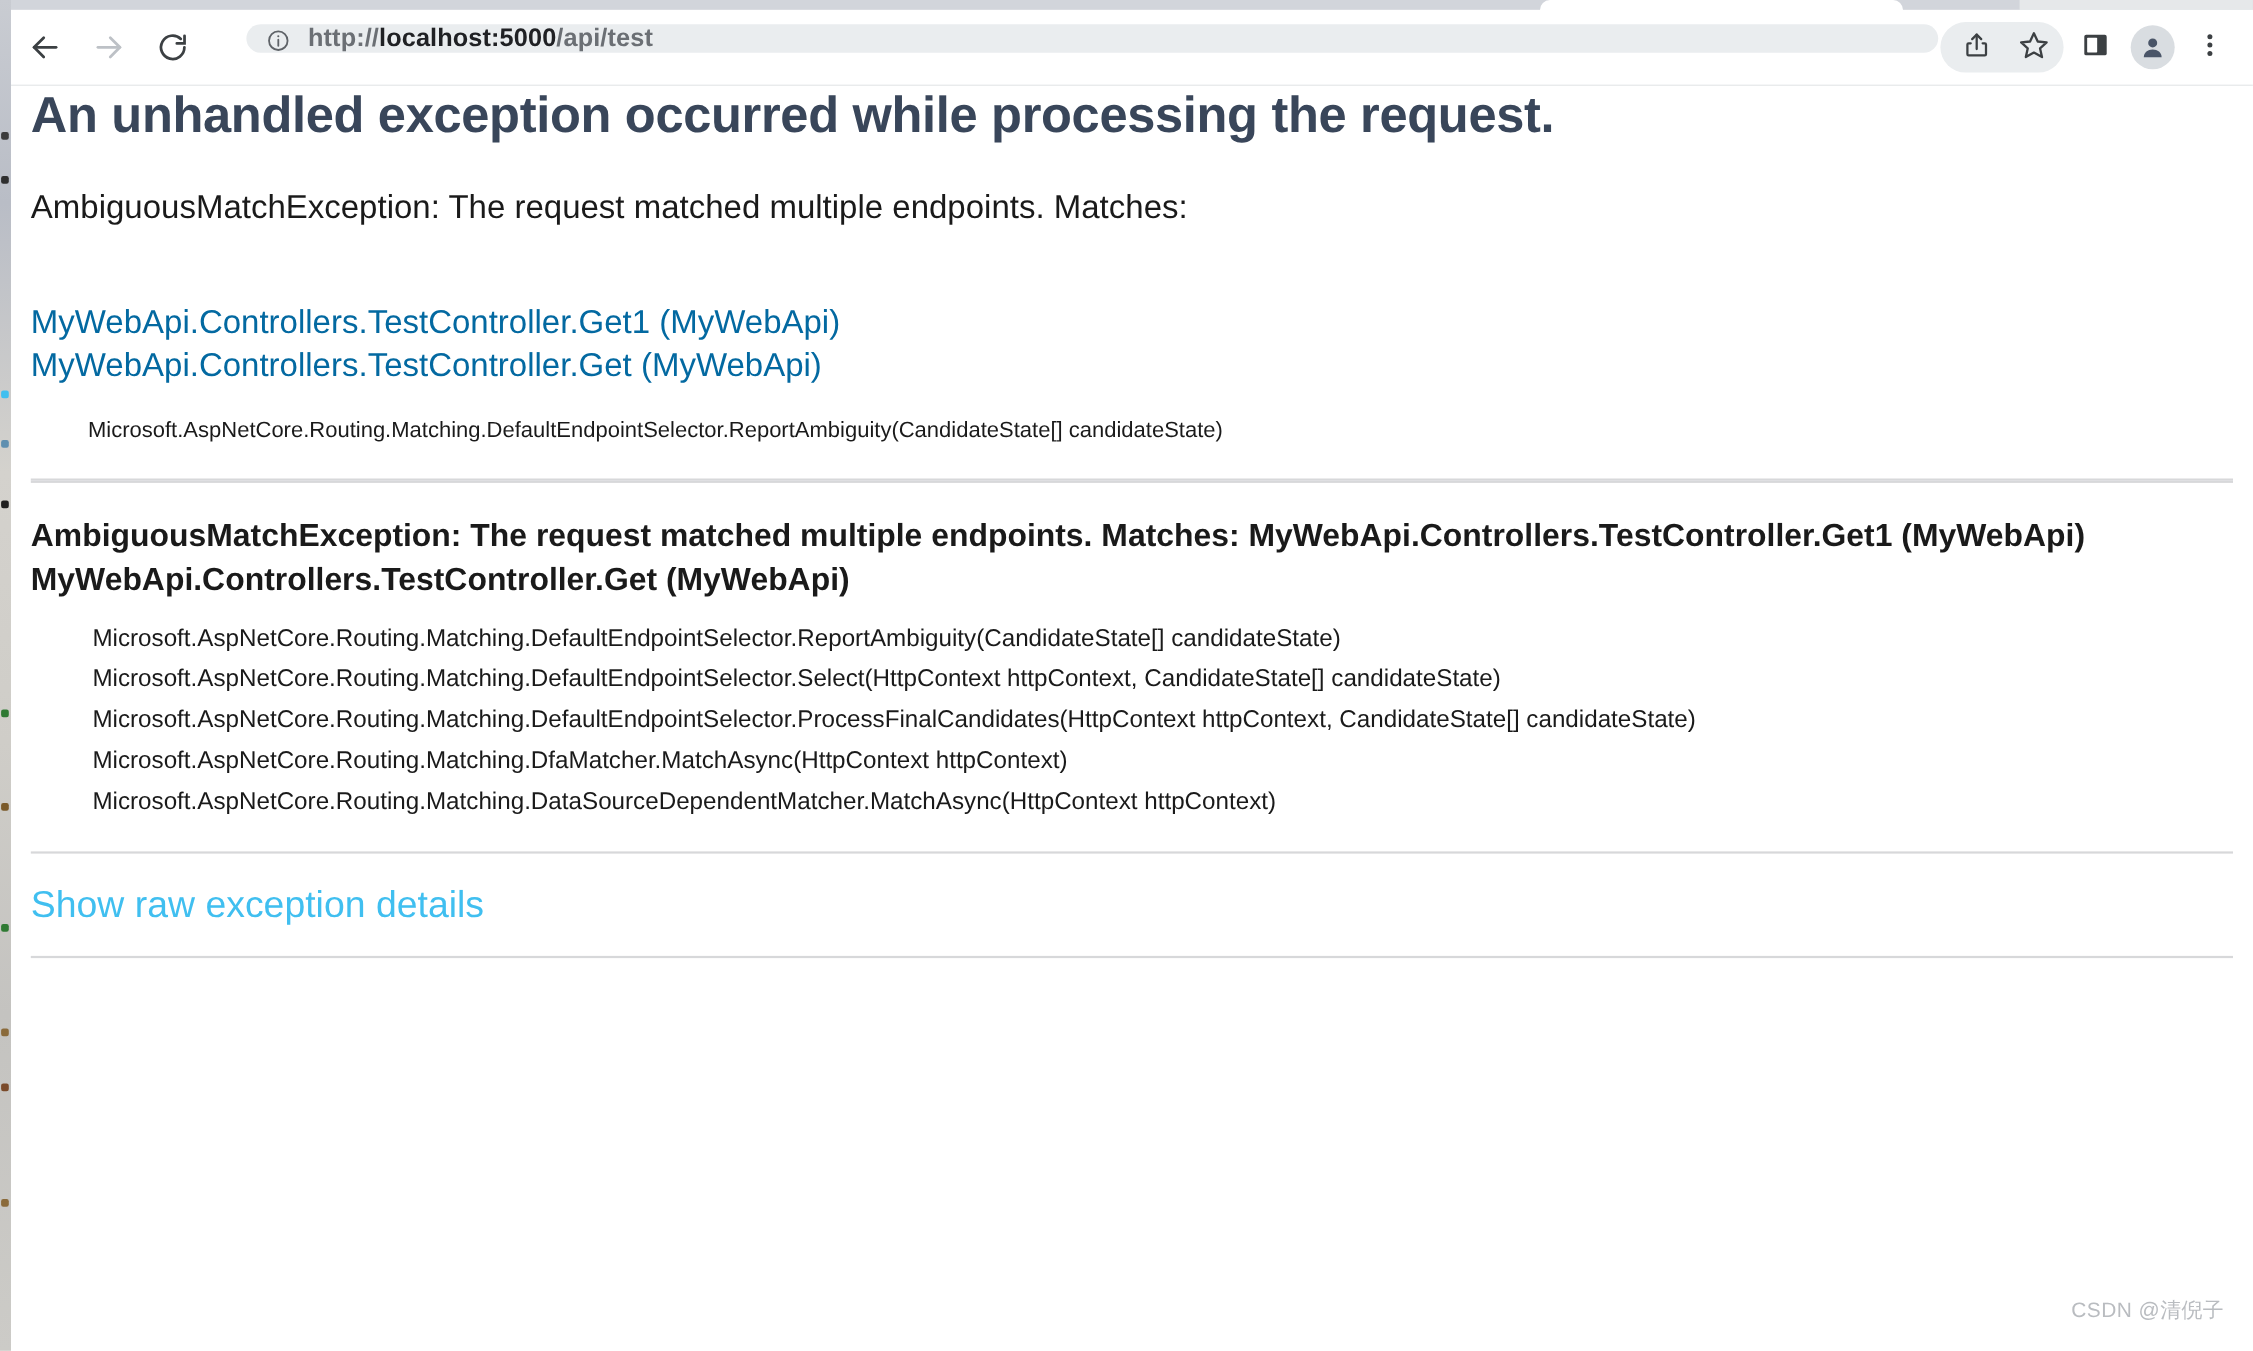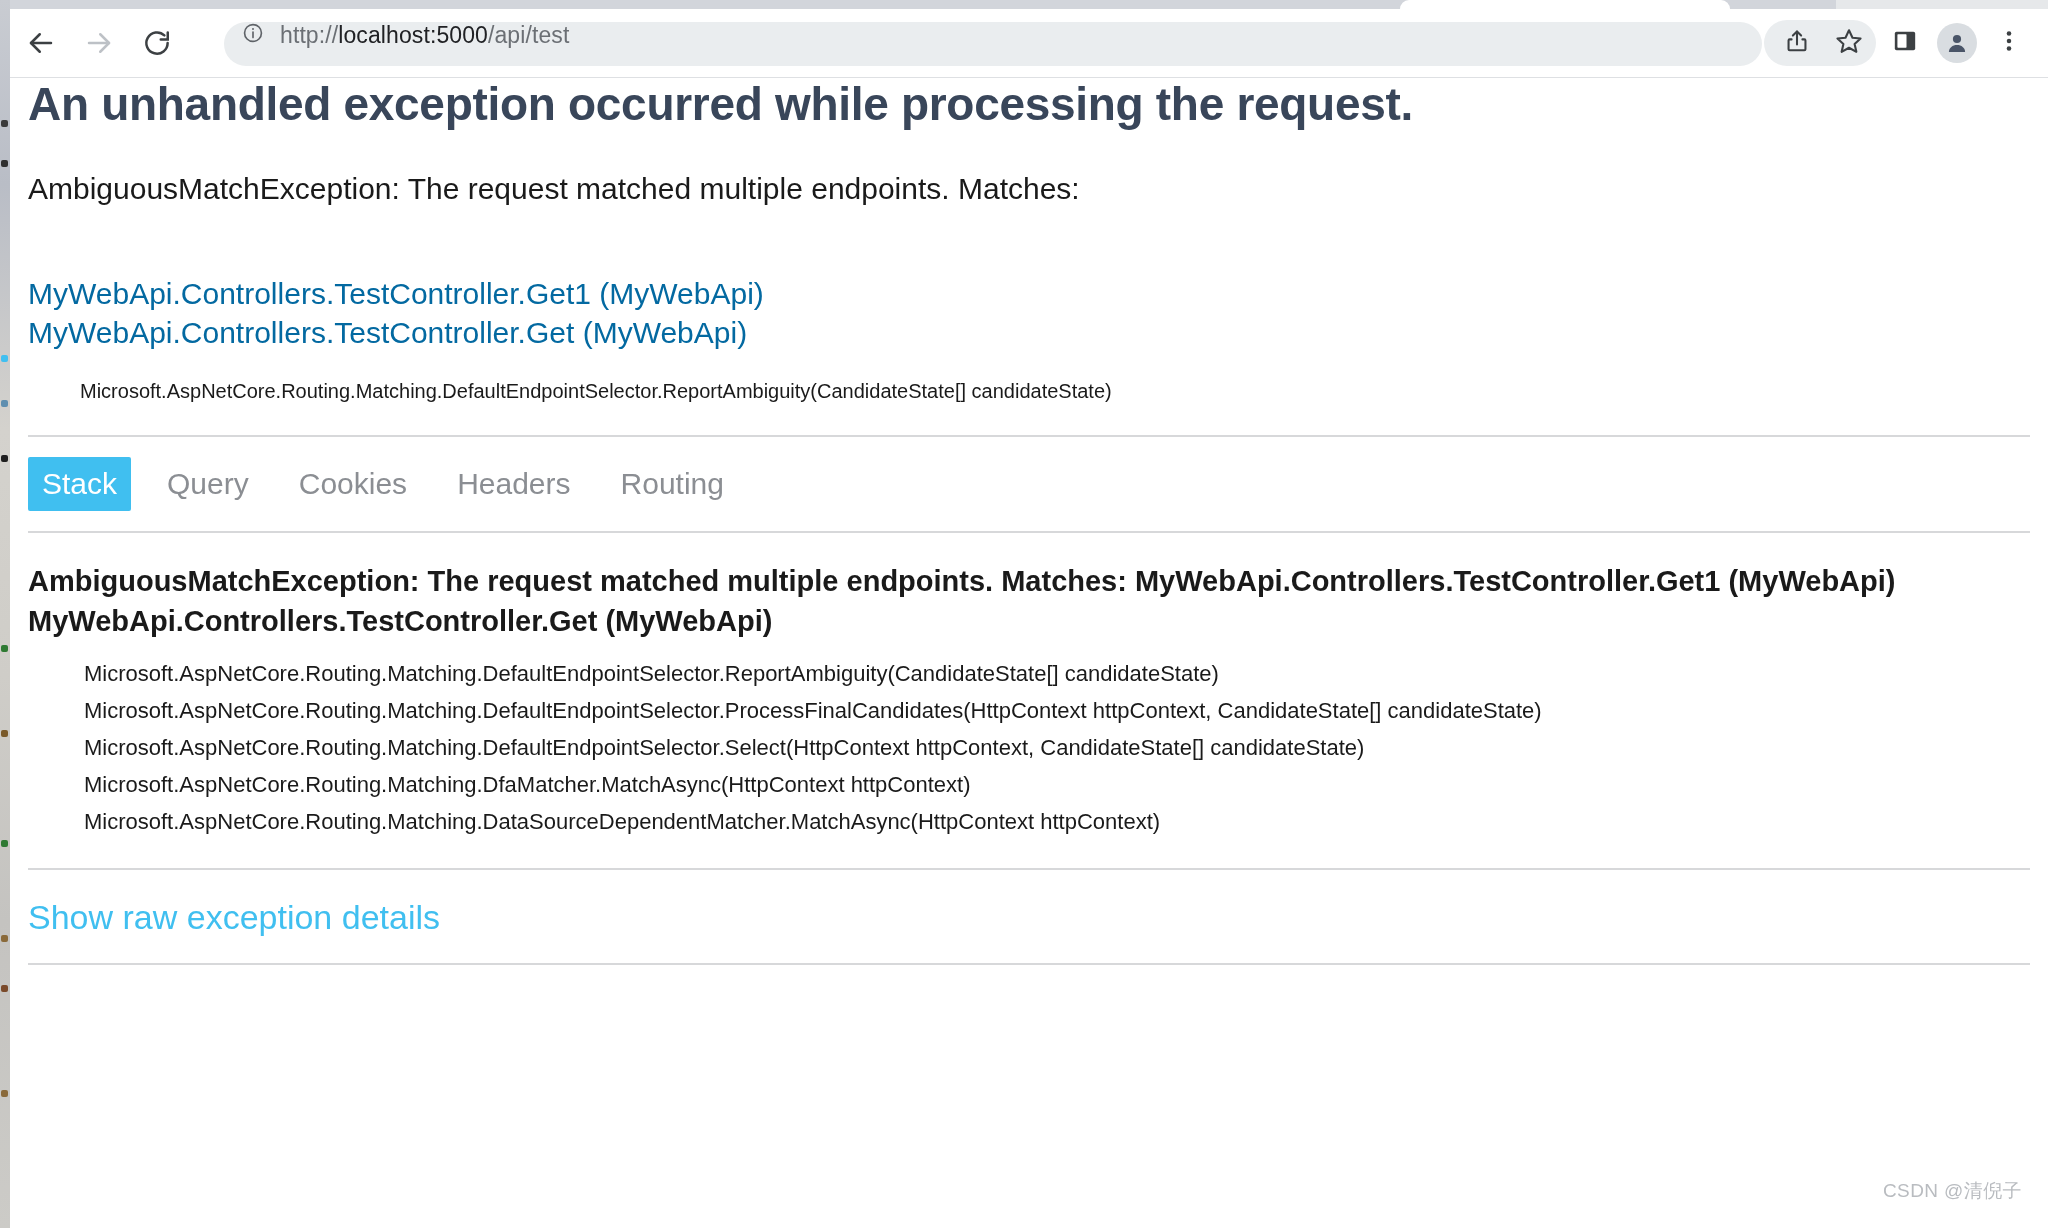--- a/index.html
+++ b/index.html
@@ -65,27 +65,28 @@
     border-radius: 50%;
     cursor: pointer;
   }
   .nav-btn svg { display: block; }
 
   .omnibox {
     position: absolute;
     top: 13px;
     left: 224px;
     width: 1538px;
-    height: 44px;
+    height: 26px;
     background: #eaedef;
     border-radius: 22px;
     display: flex;
-    align-items: flex-start;
+    align-items: flex-end;
     padding: 0 18px;
     cursor: text;
+    font-weight: bold;
   }
   .omnibox .info-icon {
     width: 22px; height: 22px;
     margin-right: 16px;
     flex: 0 0 auto;
   }
   .omnibox .url {
     font-size: 23px;
     color: #6b6f74;
     letter-spacing: 0.1px;
@@ -381,36 +382,29 @@
 
   <div class="err-matches">
     <div>MyWebApi.Controllers.TestController.Get1 (MyWebApi)</div>
     <div>MyWebApi.Controllers.TestController.Get (MyWebApi)</div>
   </div>
 
   <div class="err-frame-top">Microsoft.AspNetCore.Routing.Matching.DefaultEndpointSelector.ReportAmbiguity(CandidateState[] candidateState)</div>
 
   <hr class="rule">
 
-  <div class="tabs">
-    <div class="tab active">Stack</div>
-    <div class="tab">Query</div>
-    <div class="tab">Cookies</div>
-    <div class="tab">Headers</div>
-    <div class="tab">Routing</div>
-  </div>
 
   <hr class="rule2">
 
   <h2 class="stack-heading">AmbiguousMatchException: The request matched multiple endpoints. Matches: MyWebApi.Controllers.TestController.Get1 (MyWebApi) MyWebApi.Controllers.TestController.Get (MyWebApi)</h2>
 
   <ul class="stack-list">
     <li>Microsoft.AspNetCore.Routing.Matching.DefaultEndpointSelector.ReportAmbiguity(CandidateState[] candidateState)</li>
+    <li>Microsoft.AspNetCore.Routing.Matching.DefaultEndpointSelector.Select(HttpContext httpContext, CandidateState[] candidateState)</li>
     <li>Microsoft.AspNetCore.Routing.Matching.DefaultEndpointSelector.ProcessFinalCandidates(HttpContext httpContext, CandidateState[] candidateState)</li>
-    <li>Microsoft.AspNetCore.Routing.Matching.DefaultEndpointSelector.Select(HttpContext httpContext, CandidateState[] candidateState)</li>
     <li>Microsoft.AspNetCore.Routing.Matching.DfaMatcher.MatchAsync(HttpContext httpContext)</li>
     <li>Microsoft.AspNetCore.Routing.Matching.DataSourceDependentMatcher.MatchAsync(HttpContext httpContext)</li>
   </ul>
 
   <hr class="rule3">
 
   <a class="raw-link">Show raw exception details</a>
 
   <hr class="rule4">
 

